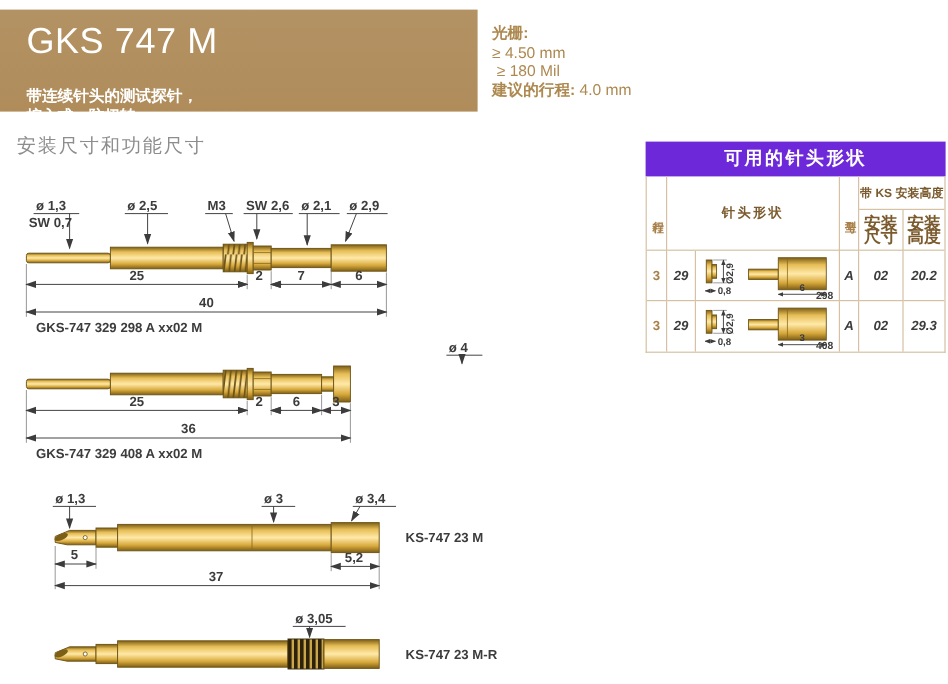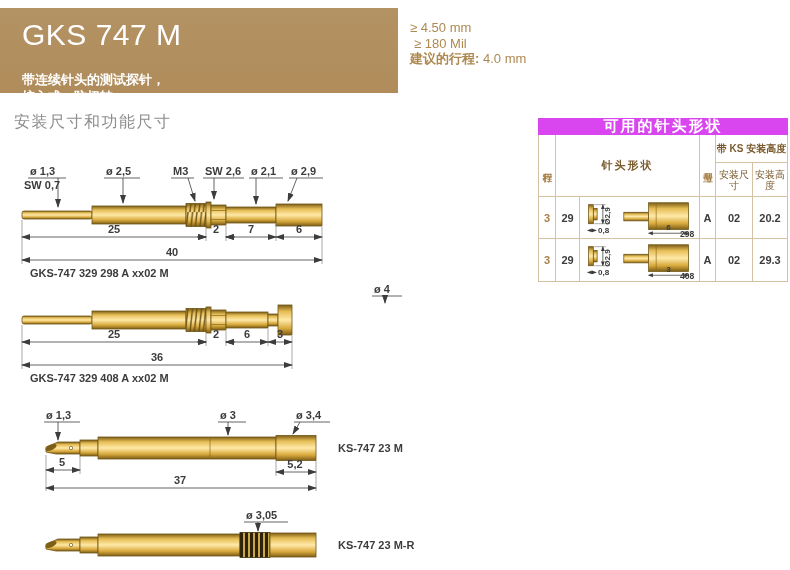--- a/index.html
+++ b/index.html
@@ -21,34 +21,34 @@
   .section-heading{left:14px;top:112px;font-size:16px;color:#8d8d8d;letter-spacing:1.5px;}
 
   svg{font-family:"Liberation Sans",sans-serif;}
   .dimtxt{font-size:11px;font-weight:600;fill:#3c3c3c;}
   .captxt{font-size:11px;font-weight:600;fill:#3c3c3c;}
   .dline{stroke:#3c3c3c;stroke-width:0.8;fill:none;}
   .xline{stroke:#6f6f6f;stroke-width:0.6;fill:none;}
   .part{fill:url(#gold);stroke:#6e5618;stroke-width:0.8;}
   .facet{stroke:#8a6a1e;stroke-width:0.7;}
   .tt{left:538px;top:118px;width:250px;}
-  .tt-title{height:17px;background:#d946ef;color:#fff;font-size:15px;font-weight:700;
+  .tt-title{height:29px;background:#6d28d9;color:#fff;font-size:15px;font-weight:700;
             display:flex;align-items:center;justify-content:center;letter-spacing:2px;}
   .tt-grid{display:grid;grid-template-columns:17px 24px 120px 16px 37px 34px;
            grid-template-rows:28px 34px 42px 42px;border:1px solid #d4c2a2;border-top:none;box-sizing:border-box;}
   .cell{border-right:1px solid #d4c2a2;border-bottom:1px solid #d4c2a2;display:flex;
         align-items:center;justify-content:center;font-size:11px;color:#4a4a4a;box-sizing:border-box;overflow:hidden;}
   .cell.nr{border-right:none;}
   .cell.nb{border-bottom:none;}
   .vert{writing-mode:vertical-rl;text-orientation:upright;font-size:9.5px;letter-spacing:1px;
         color:#a9804a;font-weight:700;}
   .hdr{color:#7b5b2e;font-weight:700;}
-  .sub2{font-size:10px;line-height:11px;text-align:center;color:#7b5b2e;font-weight:400;}
+  .sub2{font-size:14px;line-height:11px;text-align:center;color:#7b5b2e;font-weight:700;}
   .bronze{color:#a9804a;font-weight:700;}
-  .num{font-weight:600;color:#3c3c3c;}
+  .num{font-weight:600;color:#3c3c3c;font-style:italic;}
 </style>
 </head>
 <body>
 
 <svg width="0" height="0" style="position:absolute" aria-hidden="true">
   <defs>
     <linearGradient id="gold" x1="0" y1="0" x2="0" y2="1">
       <stop offset="0" stop-color="#7d5e17"></stop>
       <stop offset="0.22" stop-color="#e6bd55"></stop>
       <stop offset="0.5" stop-color="#ffe9a8"></stop>
@@ -73,20 +73,21 @@
 
 <div class="abs header-band">
   <h1>GKS 747 M</h1>
   <div class="sub">
     <div>带连续针头的测试探针，</div>
     <div>拧入式，防扭转</div>
   </div>
 </div>
 
 <div class="abs spec-block">
+  <div class="b">光栅:</div>
   <div>≥ 4.50 mm</div>
   <div class="indent">≥ 180 Mil</div>
   <div><span class="b">建议的行程:</span>&nbsp;<span>4.0 mm</span></div>
 </div>
 
 <div class="abs section-heading">安装尺寸和功能尺寸</div>
 
 <svg class="abs" style="left:0;top:140px" width="530" height="430" viewBox="0 0 530 430">
 
   <g>

